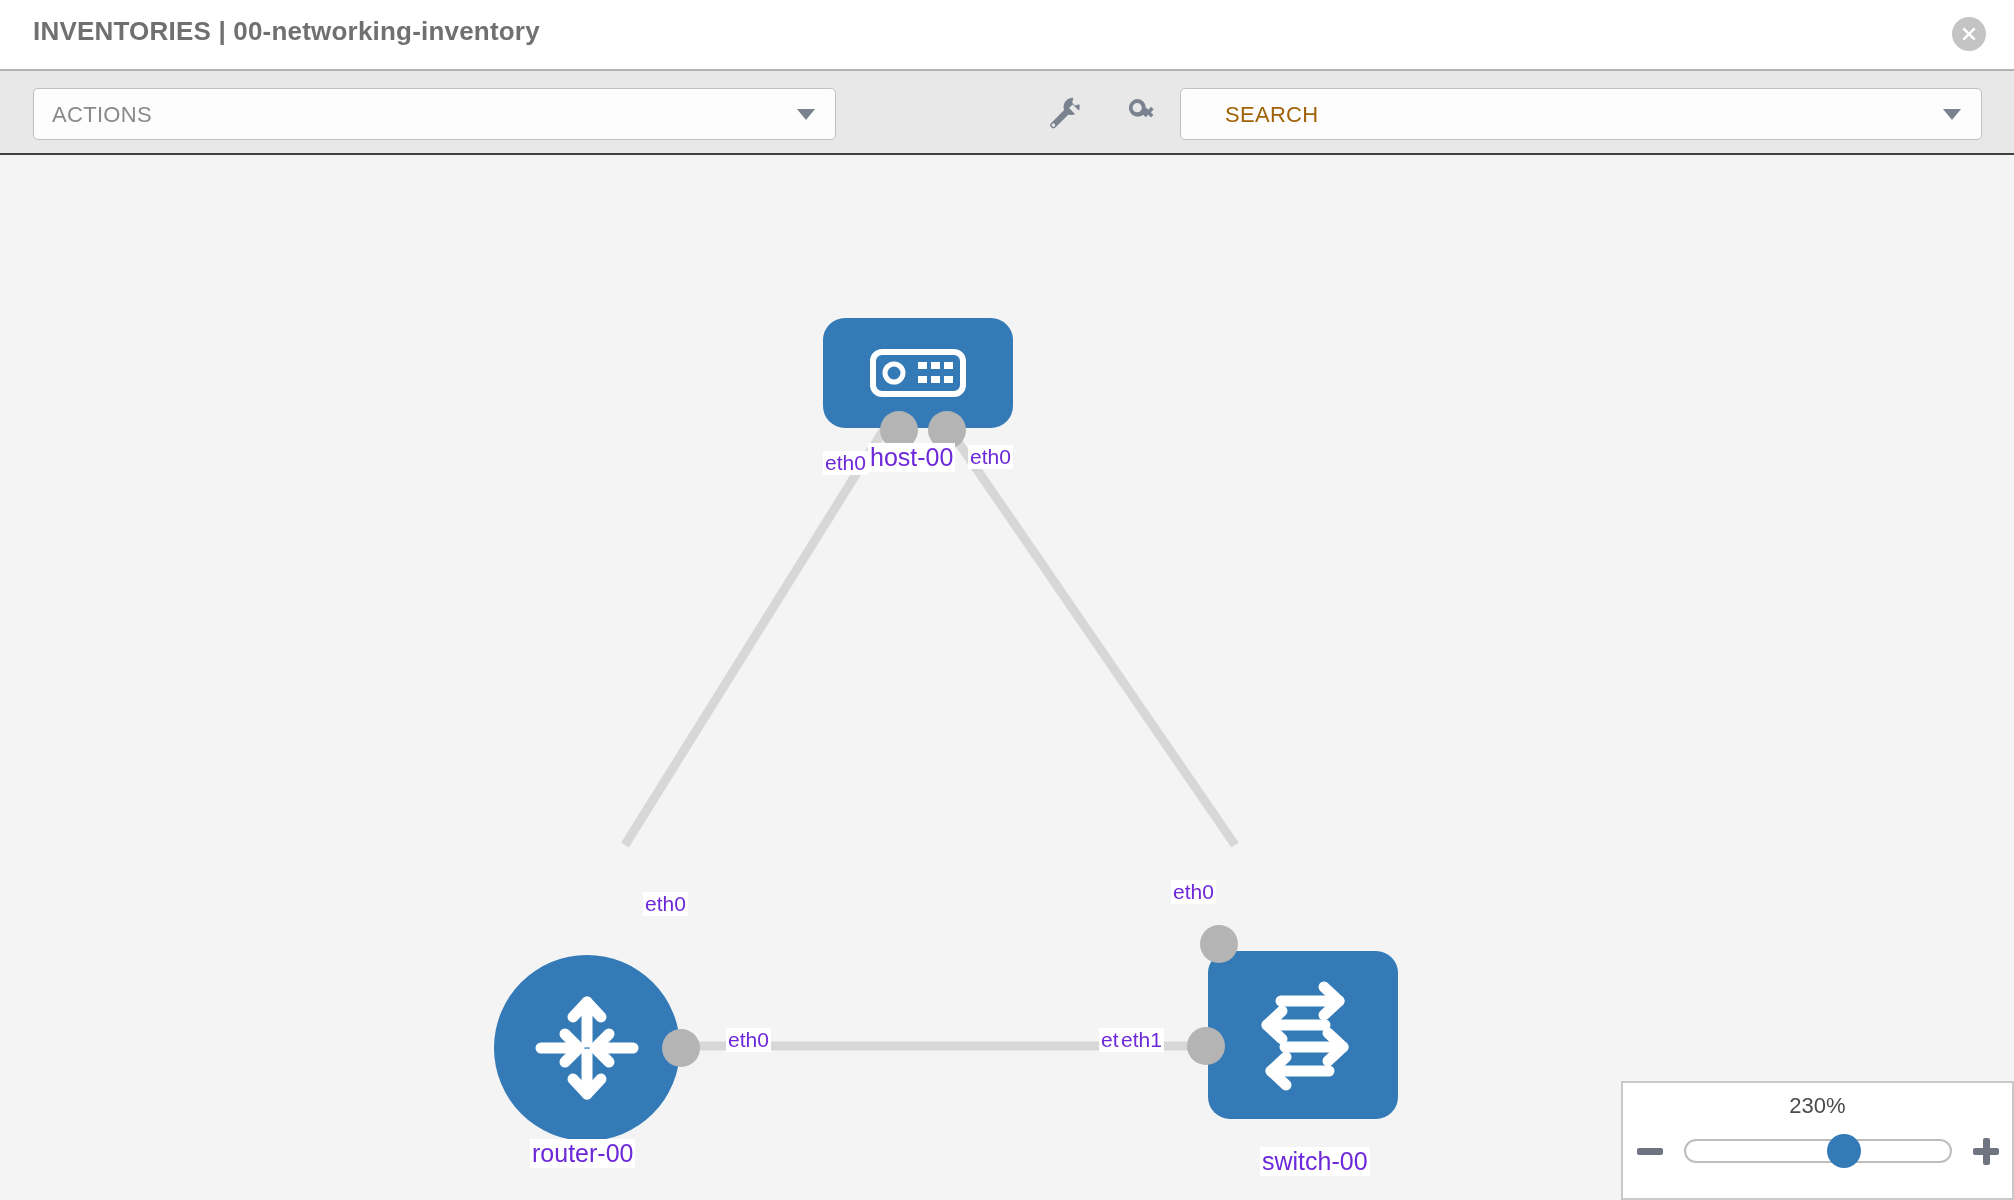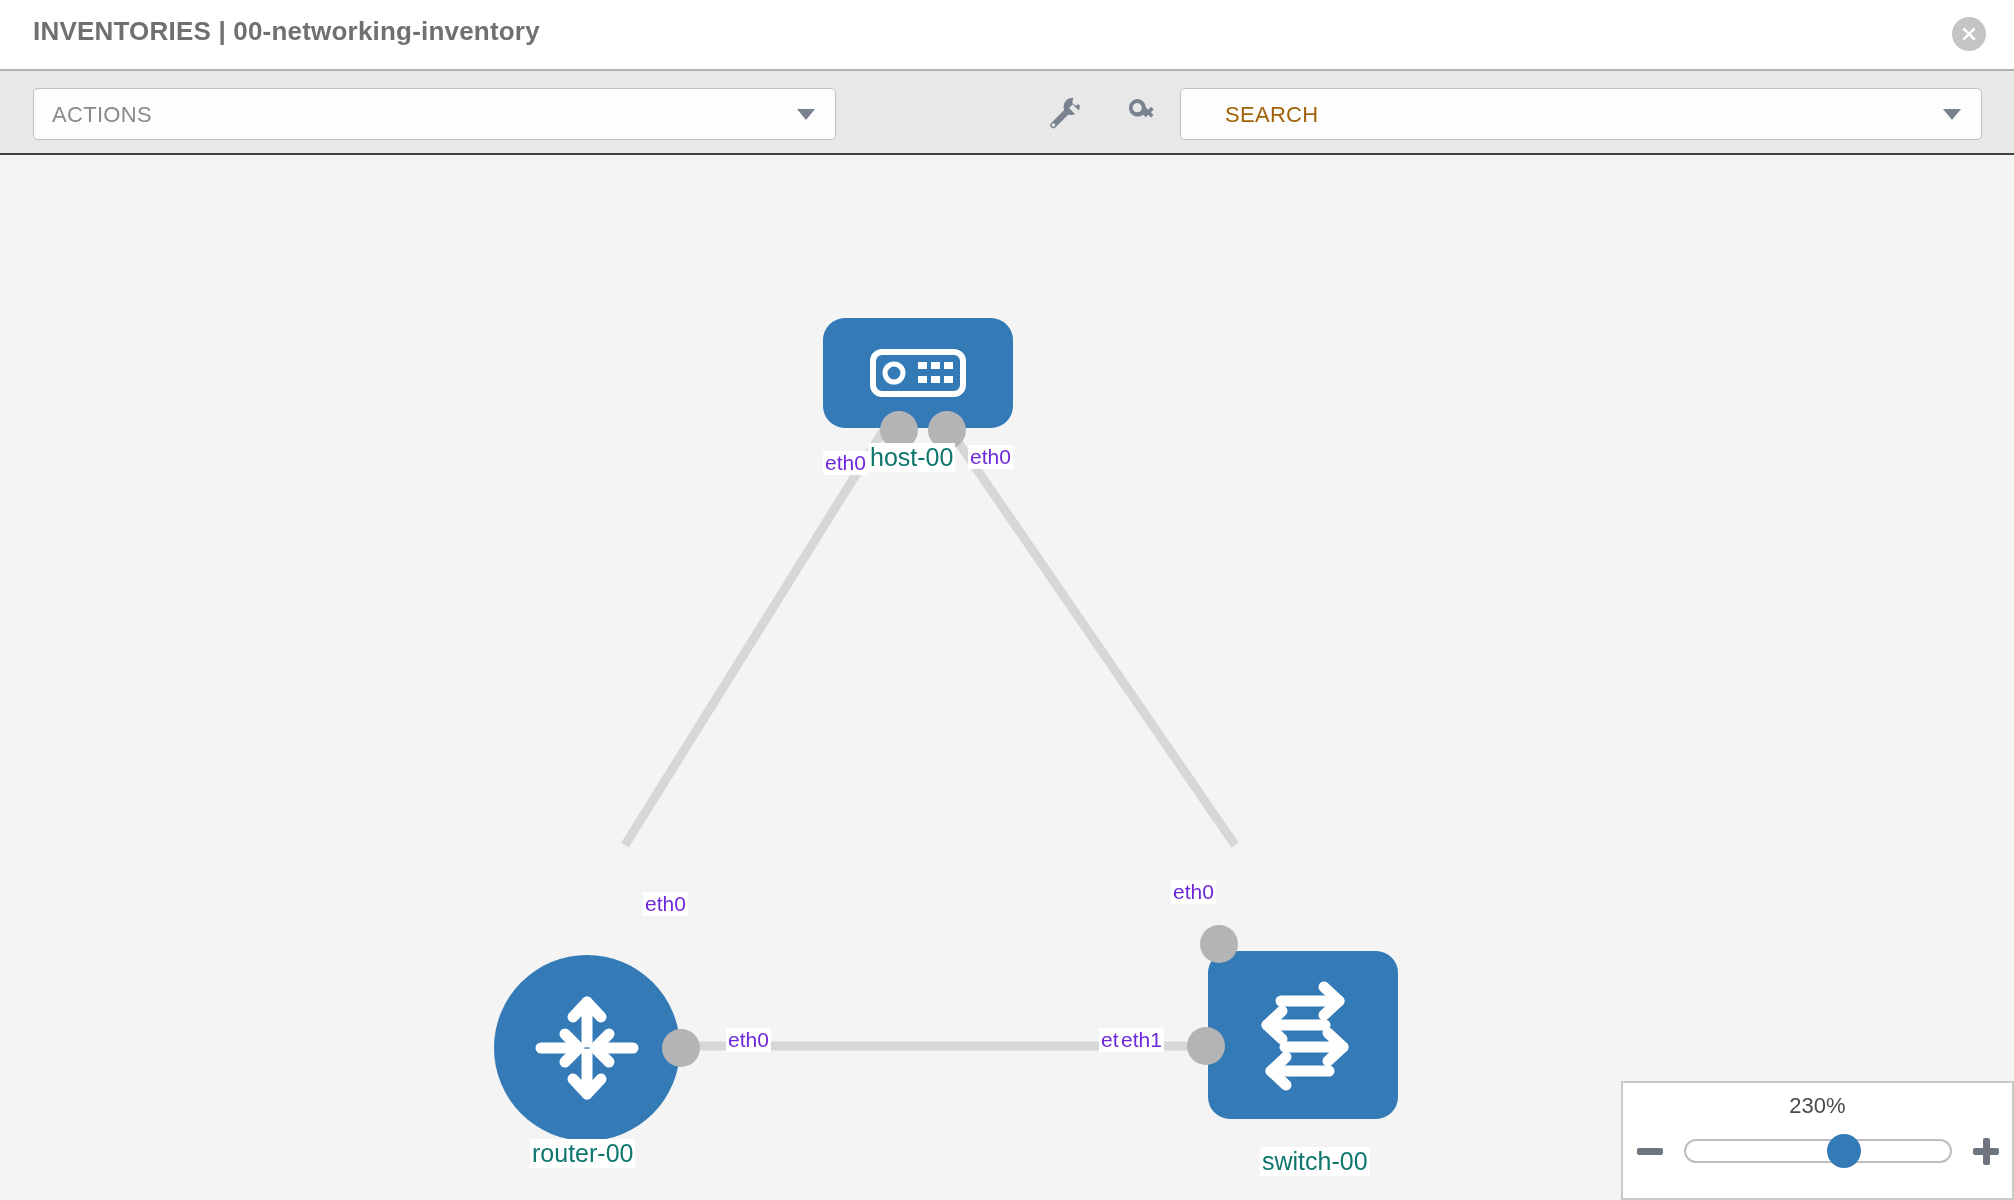--- a/index.html
+++ b/index.html
@@ -160,21 +160,21 @@
     display: flex;
     align-items: center;
     justify-content: center;
   }
   .node-shape.rounded { border-radius: 22px; }
   .node-shape.circle  { border-radius: 50%; }
 
   .node-label {
     position: absolute;
     font-size: 25px;
-    color: #0f766e;
+    color: #6d28d9;
     background: #ffffff;
     white-space: nowrap;
     padding: 0 2px;
     line-height: 1.15;
   }
 
   
   .port {
     position: absolute;
     width: 38px;

